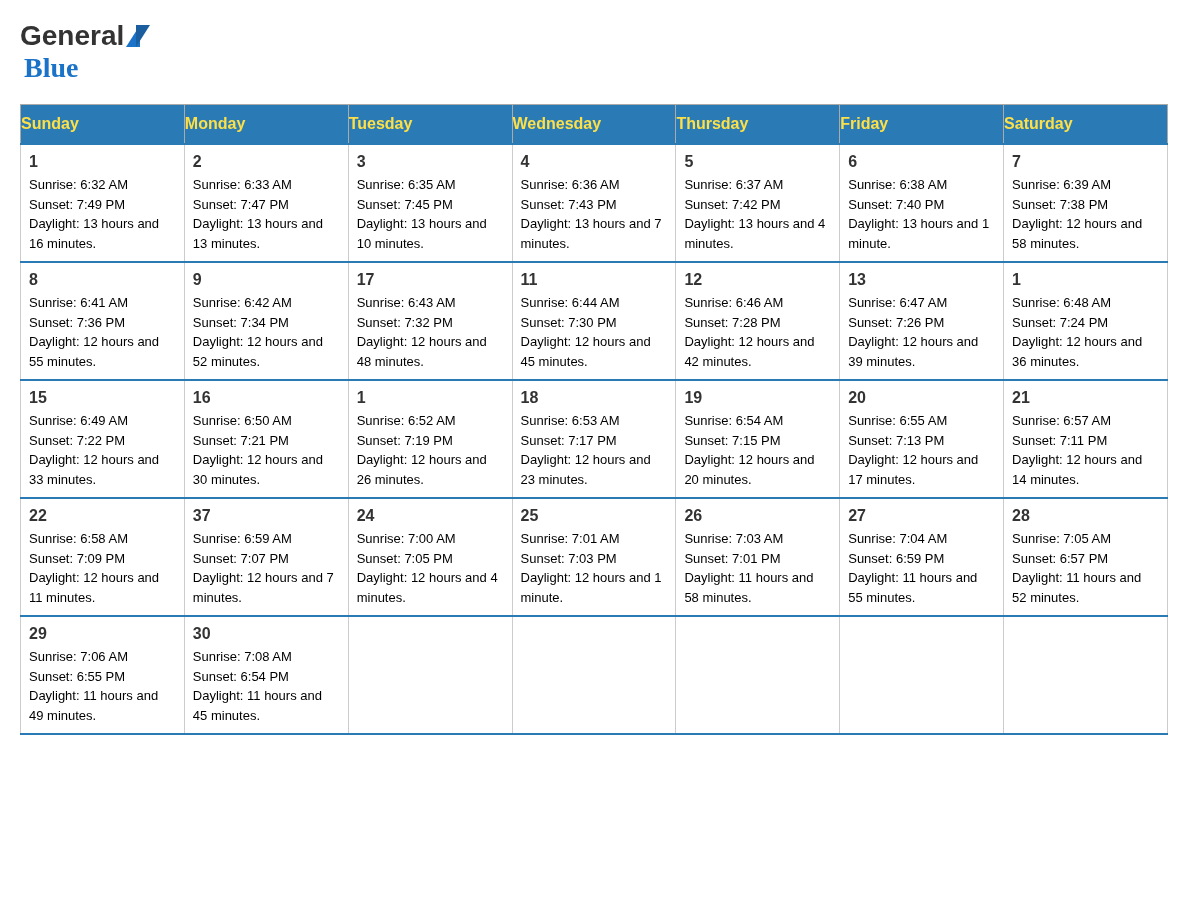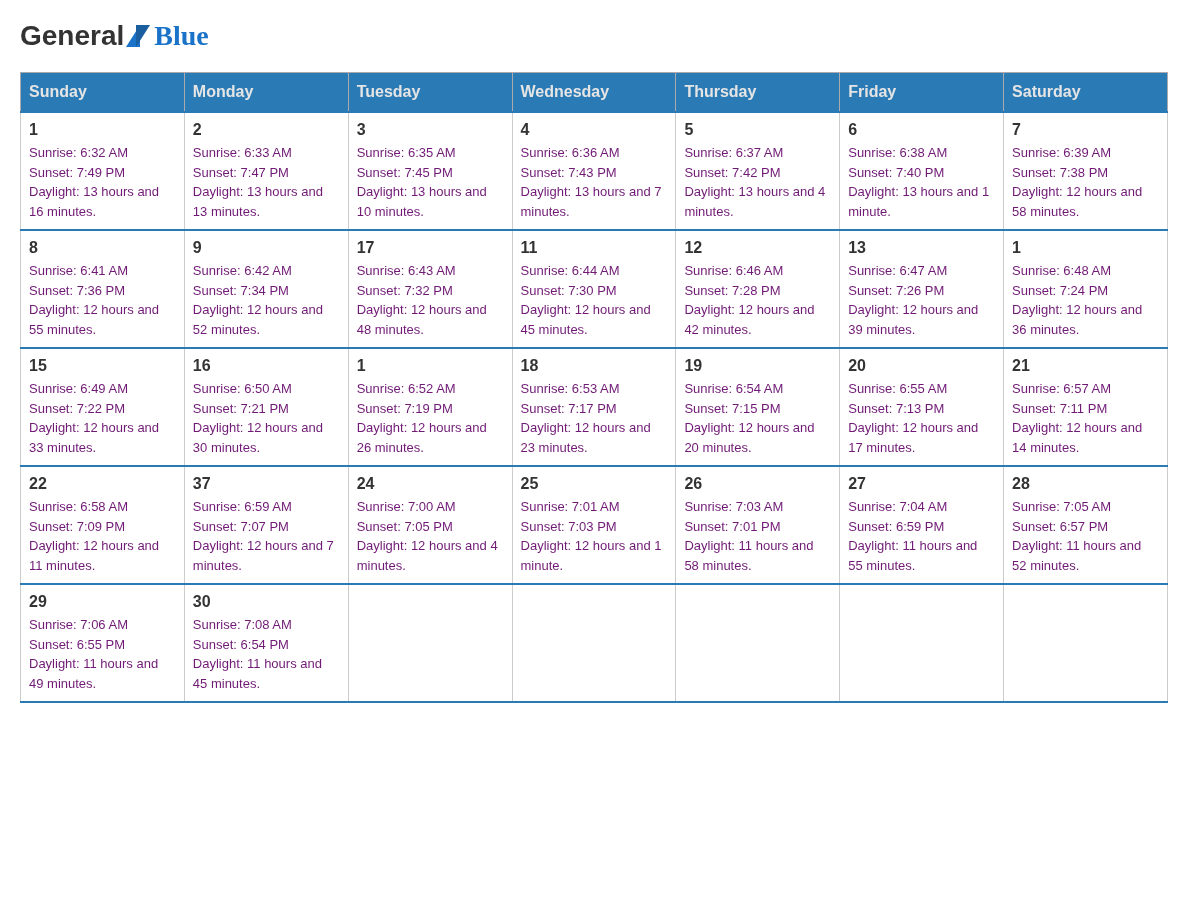--- a/index.html
+++ b/index.html
@@ -11,21 +11,21 @@
       min-height: 918px;
     }
     .header {
       display: flex;
       justify-content: space-between;
       align-items: flex-start;
       margin-bottom: 20px;
     }
     .logo {
       display: flex;
-      flex-direction: row;
+      flex-direction: column;
       align-items: flex-start;
     }
     .logo-text {
       display: flex;
       align-items: center;
     }
     .logo-general {
       font-size: 28px;
       font-weight: bold;
       color: #333;
@@ -69,22 +69,22 @@
       color: #555;
       margin-top: 4px;
     }
     .calendar {
       width: 100%;
       border-collapse: collapse;
       border: 1px solid #aaa;
     }
     .calendar th {
       background-color: #2a7ab5;
-      color: #e5e5e5;
-      padding: 10px 8px;
+      color: #fde047;
+      padding: 10px 0;
       font-size: 16px;
       font-weight: bold;
       text-align: left;
       border: 1px solid #aaa;
     }
     .calendar td {
       vertical-align: top;
       padding: 8px;
       border: 1px solid #ccc;
       width: 14.28%;
@@ -97,21 +97,21 @@
     }
     .day-number {
       font-size: 16px;
       font-weight: bold;
       margin-bottom: 4px;
       display: block;
     }
     .day-info {
       font-size: 13px;
       line-height: 1.5;
-      color: #701a75;
+      color: #000000;
     }
     .empty-cell {
       background: #fff;
     }
   </style>
 </head>
 <body>
 
 <div class="header">
   <div class="logo">

